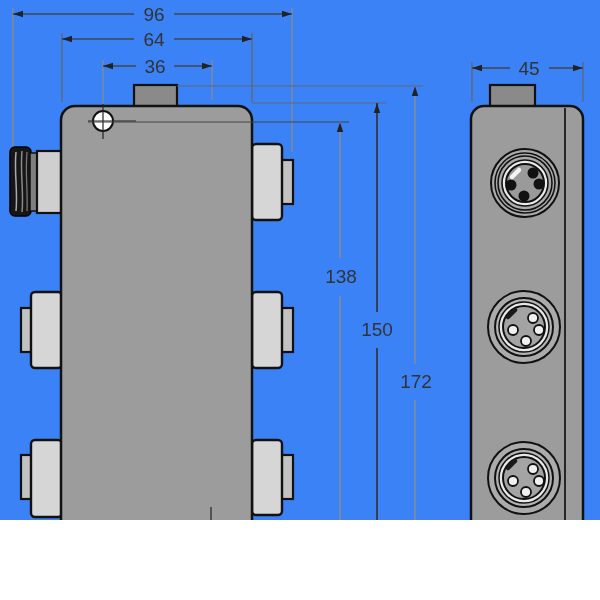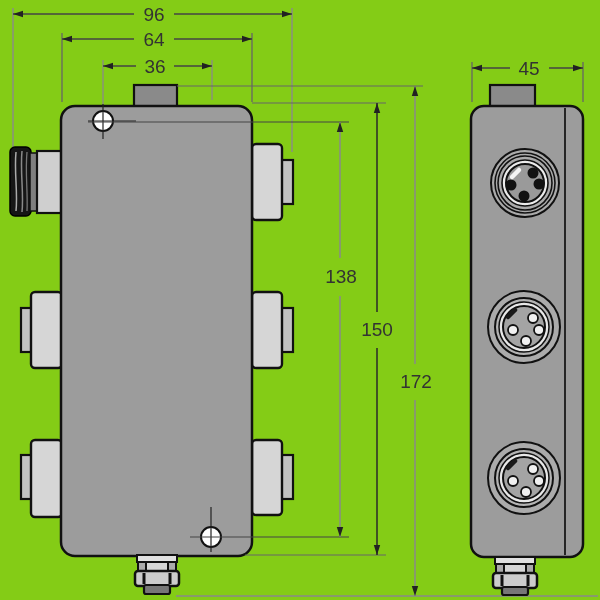--- a/index.html
+++ b/index.html
@@ -6,22 +6,22 @@
     margin: 0;
     padding: 0;
     background: #ffffff;
     width: 600px;
     height: 600px;
     font-family: "Liberation Sans", sans-serif;
   }
   #canvas {
     position: relative;
     width: 600px;
-    height: 600px;
-    background: #84cc16;
+    height: 520px;
+    background: #3b82f6;
     overflow: hidden;
   }
   svg { display: block; }
   .dim-text {
     font-family: "Liberation Sans", sans-serif;
     font-size: 19px;
     fill: #333333;
   }
 </style>
 </head>

